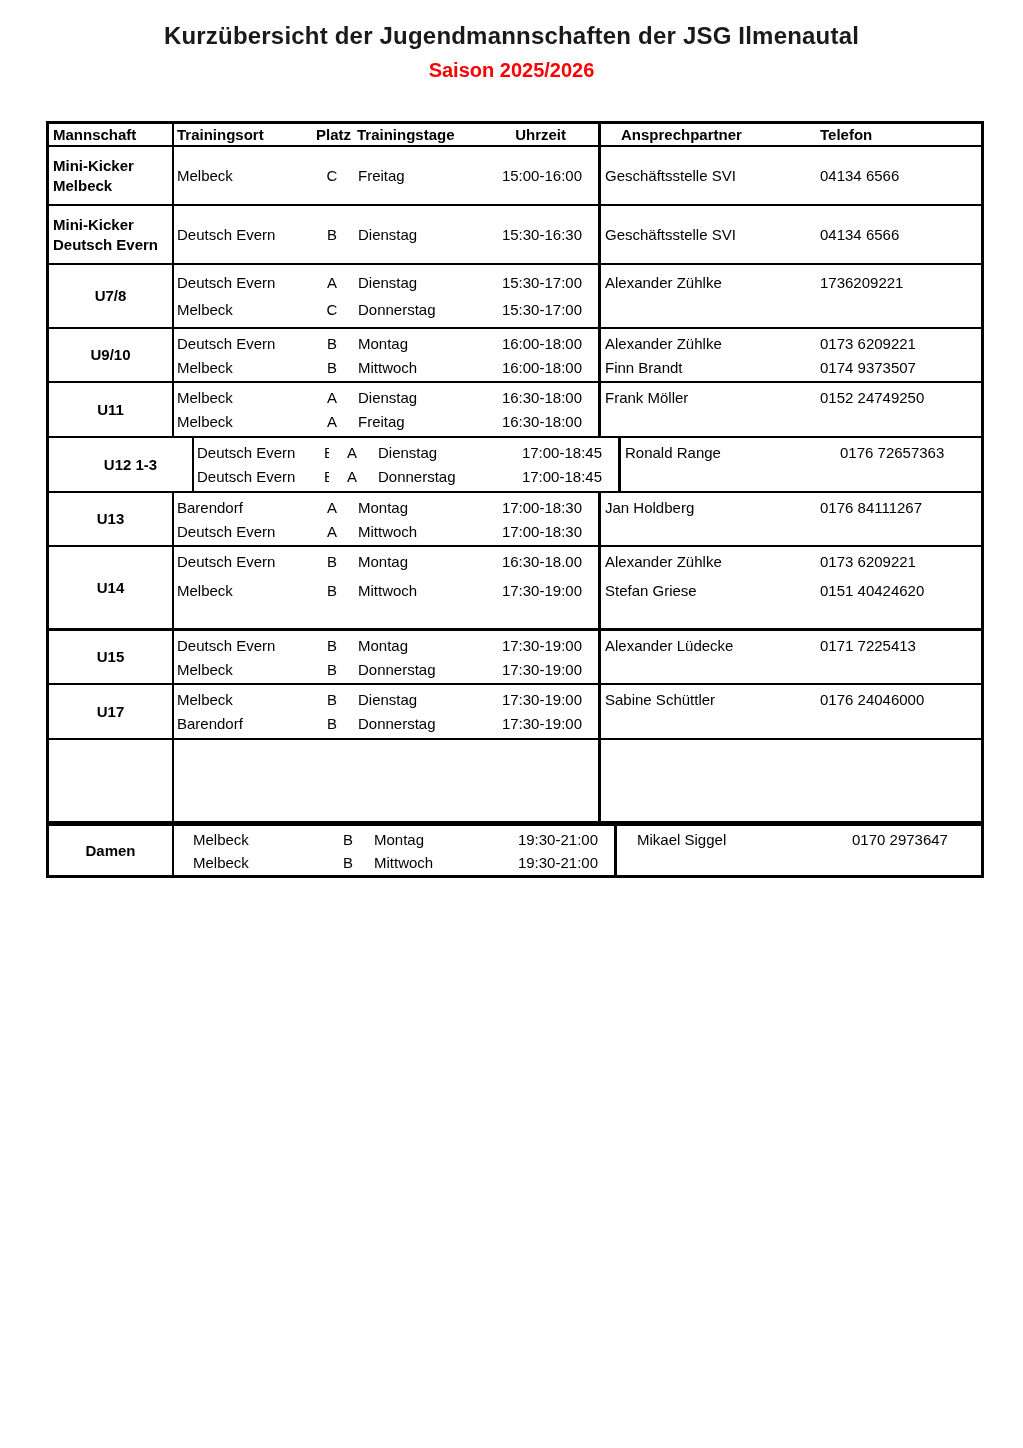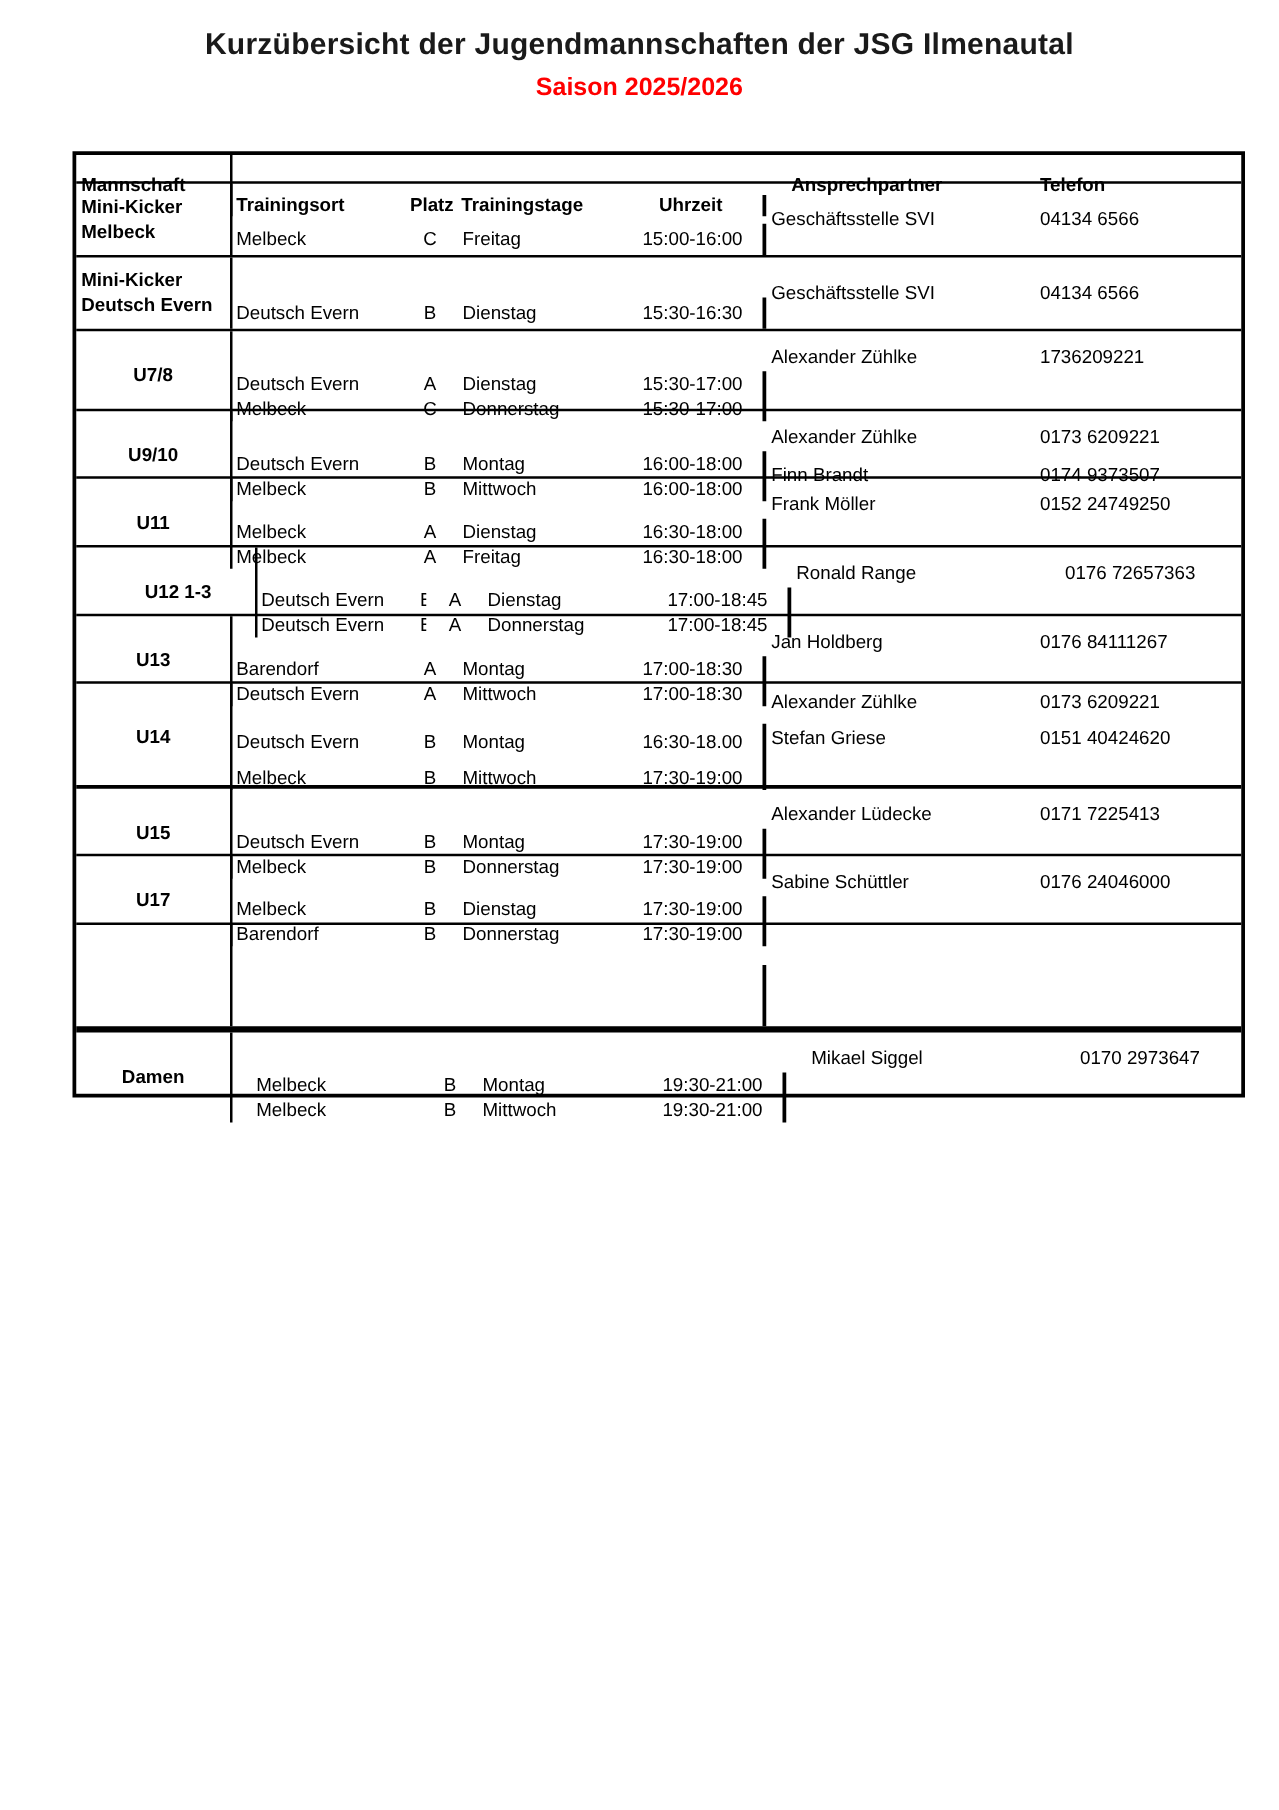--- a/index.html
+++ b/index.html
@@ -23,38 +23,38 @@
   .page-subtitle{
     margin:0;
     padding-top:9px;
     text-align:center;
     font-size:20px;
     font-weight:bold;
     color:#ff0000;
   }
   .tbl{
     position:absolute;
-    left:58px;top:121px;
+    left:46px;top:121px;
     width:938px;
     border:3px solid #000;
     box-sizing:border-box;
     font-size:15px;
   }
   .hrow,.row{
     display:grid;
     grid-template-columns:125px 427px 1fr;
     box-sizing:border-box;
   }
   .hrow{height:21px;font-weight:bold;}
   .row{border-top:2px solid #000;}
   .row.mid-top{border-top:3px solid #000;}
   .row.thick-top{border-top:5px solid #000;}
   .c1,.c2,.c3{box-sizing:border-box;min-width:0;}
   .c1{border-right:2px solid #000;}
-  .c2{border-right:3px solid #000;position:relative;margin-top:32px;}
+  .c2{border-right:3px solid #000;position:relative;}
   
   .hrow .c1{padding-left:4px;display:flex;align-items:center;}
   .h2wrap{display:flex;align-items:center;height:100%;}
   .h-ort{width:138px;padding-left:3px;box-sizing:border-box;}
   .h-platz{width:39px;text-align:right;}
   .h-tag{flex:1;padding-left:6px;}
   .h-zeit{width:132px;text-align:right;padding-right:32px;box-sizing:border-box;}
   .h3wrap{display:flex;align-items:center;height:100%;}
   .h-ansp{width:219px;padding-left:20px;box-sizing:border-box;}
   .h-tel{flex:1;}

